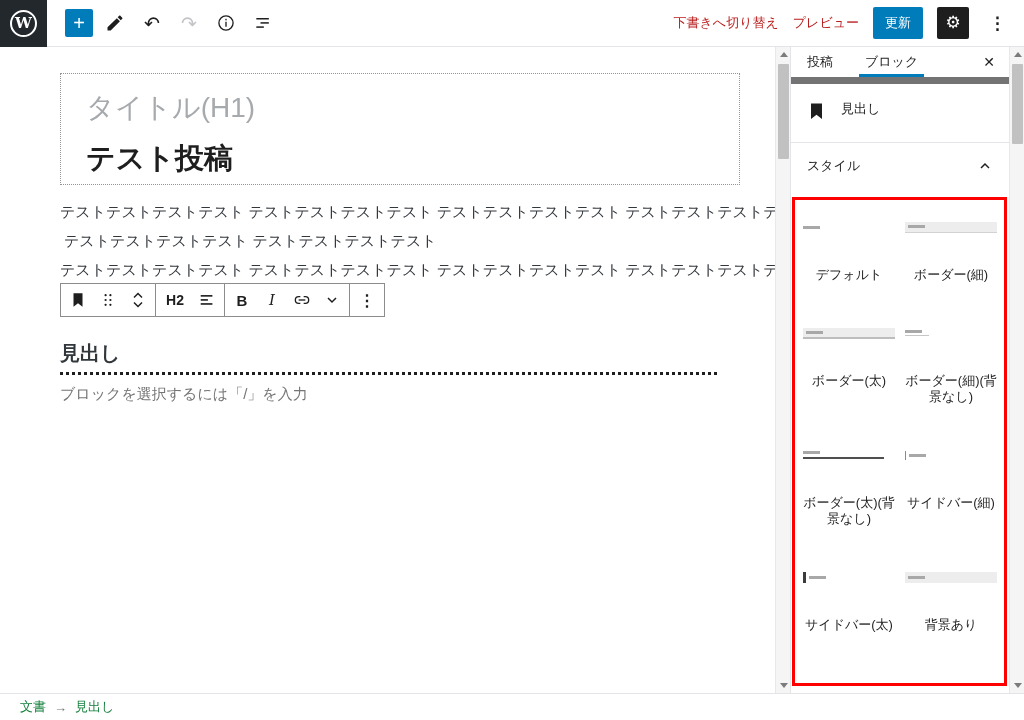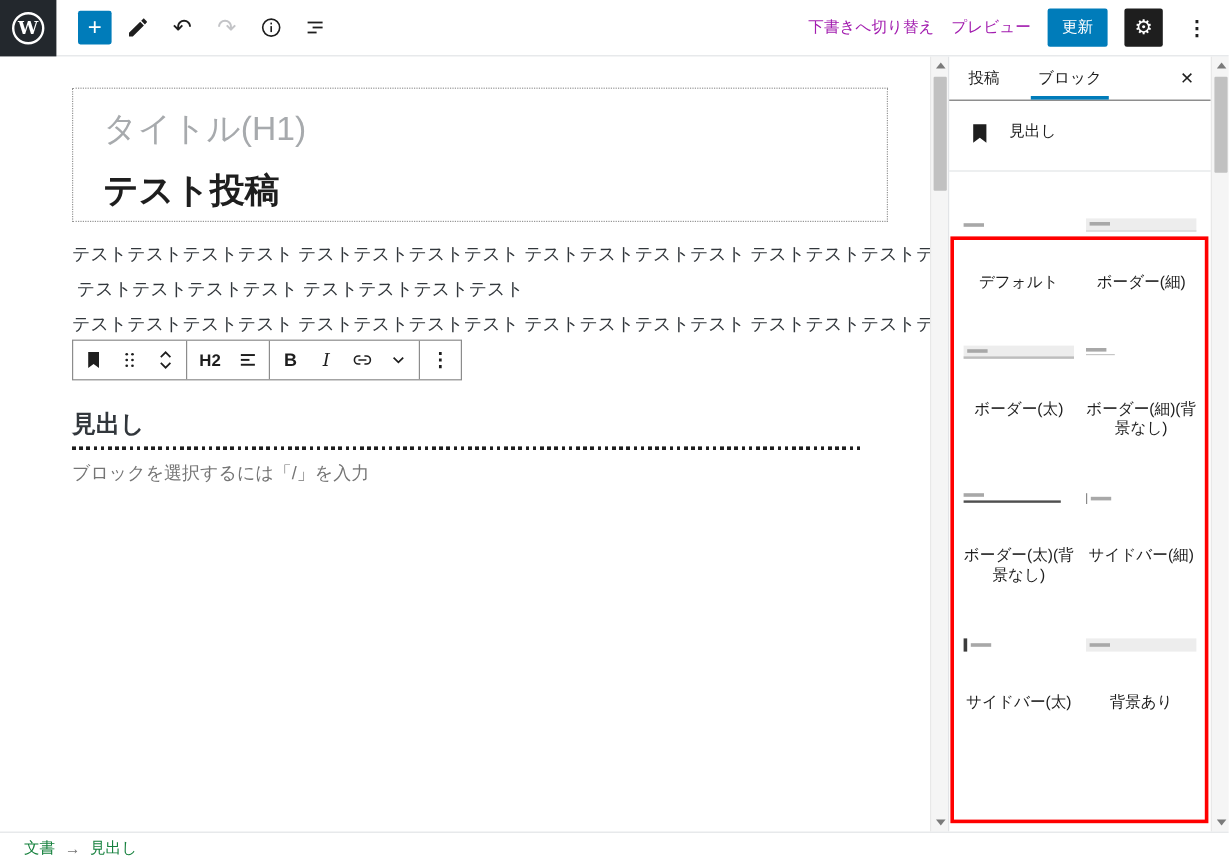--- a/index.html
+++ b/index.html
@@ -8,21 +8,21 @@
 
   
   .editor-header { position:absolute; top:0; left:0; width:1024px; height:47px; background:#fff; border-bottom:1px solid #e2e4e7; display:flex; align-items:center; z-index:5; }
   .wp-logo-box { width:47px; height:47px; background:#23282d; display:flex; align-items:center; justify-content:center; flex:0 0 auto; }
   .wp-logo-circle { width:27px; height:27px; border:2px solid #fff; border-radius:50%; display:flex; align-items:center; justify-content:center; color:#fff; font-family:"DejaVu Serif",serif; font-size:15px; font-weight:bold; }
   .header-left { display:flex; align-items:center; gap:7px; padding-left:18px; }
   .add-block-btn { width:28px; height:28px; background:#007cba; color:#fff; border:none; border-radius:2px; font-size:20px; line-height:26px; text-align:center; cursor:pointer; }
   .tool-btn { width:30px; height:30px; display:flex; align-items:center; justify-content:center; background:transparent; border:none; cursor:pointer; font-size:19px; color:#1e1e1e; }
   .tool-btn.disabled { color:#c3c4c7; }
   .header-right { margin-left:auto; display:flex; align-items:center; gap:14px; padding-right:12px; }
-  .text-link { color:#a21caf; font-size:13px; background:none; border:none; cursor:pointer; white-space:nowrap; }
+  .text-link { color:#b91c1c; font-size:13px; background:none; border:none; cursor:pointer; white-space:nowrap; }
   .update-btn { background:#007cba; color:#fff; border:none; border-radius:2px; height:32px; padding:0 12px; font-size:13px; cursor:pointer; }
   .gear-btn { width:32px; height:32px; background:#1e1e1e; color:#fff; border:none; border-radius:2px; font-size:17px; line-height:32px; text-align:center; cursor:pointer; }
   .kebab-btn { background:none; border:none; font-size:17px; font-weight:bold; color:#1e1e1e; cursor:pointer; padding:2px 6px; }
 
   
   .content-area { position:absolute; top:47px; left:0; width:775px; bottom:27px; background:#fff; }
   .title-block { position:absolute; left:60px; top:26px; width:680px; height:112px; border:1px dotted #949494; padding:15px 25px; }
   .title-placeholder { color:#a7aaad; font-size:28px; }
   .post-title { color:#1e1e1e; font-size:29px; font-weight:bold; margin-top:12px; }
   .p-line { position:absolute; left:60px; font-size:15px; color:#32373c; white-space:nowrap; }
@@ -52,21 +52,21 @@
   .sb-arrow.up { top:0; }
   .sb-arrow.down { bottom:0; }
   .tri-up { width:0; height:0; border-left:4px solid transparent; border-right:4px solid transparent; border-bottom:5px solid #7b7b7b; }
   .tri-down { width:0; height:0; border-left:4px solid transparent; border-right:4px solid transparent; border-top:5px solid #7b7b7b; }
   .sb-thumb { position:absolute; left:2px; width:11px; background:#c1c1c1; border-radius:1px; }
   .content-sb .sb-thumb { top:17px; height:95px; }
   .sidebar-sb .sb-thumb { top:17px; height:80px; }
 
   
   .sidebar { position:absolute; top:47px; left:790px; width:219px; bottom:27px; background:#fff; border-left:1px solid #e2e4e7; }
-  .sidebar-tabs { height:37px; border-bottom:1px solid #737373; display:flex; align-items:stretch; }
+  .sidebar-tabs { height:37px; border-bottom:7px solid #737373; display:flex; align-items:stretch; }
   .tab { position:relative; padding:0 16px; display:flex; align-items:center; font-size:13px; color:#1e1e1e; background:none; border:none; cursor:pointer; }
   .tab.active { font-weight:normal; }
   .tab.active::after { content:""; position:absolute; left:10px; right:10px; bottom:0; height:3px; background:#007cba; }
   .tab-close { margin-left:auto; background:none; border:none; font-size:14px; color:#1e1e1e; cursor:pointer; padding:0 14px; }
 
   .block-card { padding:16px; display:flex; gap:14px; }
   .block-card-icon { flex:0 0 auto; margin-top:1px; }
   .block-card-title { font-size:13px; color:#1e1e1e; margin-bottom:8px; }
   .block-card-desc { font-size:13px; color:#555d66; line-height:20px; width:172px; }
 
@@ -255,20 +255,28 @@
       <svg width="20" height="20" viewBox="0 0 20 20">
           <path d="M4 2.5h11v15.5l-5.5-4.2L4 18z" fill="#1e1e1e"></path>
         </svg>
     </div>
     <div>
       <div class="block-card-title">見出し</div>
     </div>
   </div>
 
   <div class="styles-panel">
+    <div class="styles-header">
+      <span class="styles-title">スタイル</span>
+      <span>
+        <svg width="16" height="16" viewBox="0 0 20 20">
+            <path d="M5 12.5l5-5 5 5" fill="none" stroke="#1e1e1e" stroke-width="1.8"></path>
+          </svg>
+      </span>
+    </div>
     <div class="styles-grid">
 
       <div class="style-item">
         <div class="style-preview">
             <div class="mini-text"></div>
           </div>
         <div class="style-label">デフォルト</div>
       </div>
 
       <div class="style-item">

